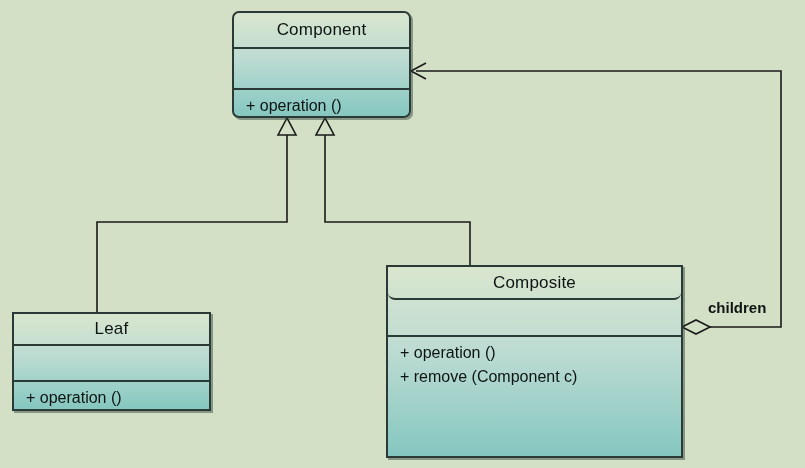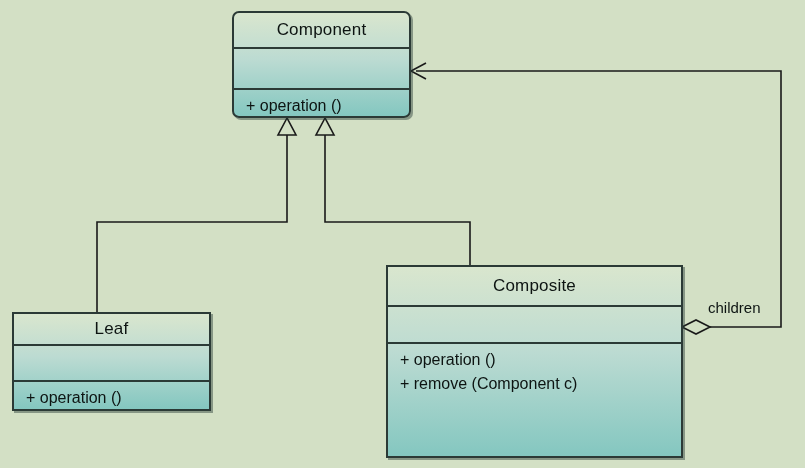--- a/index.html
+++ b/index.html
@@ -67,32 +67,32 @@
   #class-component .uml-title { height: 36px; }
   #class-component .uml-attrs { height: 41px; }
   #class-component .uml-ops   { height: 26px; }
 
   #class-leaf { left: 12px; top: 312px; width: 199px; height: 99px; }
   #class-leaf .uml-title { height: 32px; }
   #class-leaf .uml-attrs { height: 36px; }
   #class-leaf .uml-ops   { height: 27px; }
 
   #class-composite { left: 386px; top: 265px; width: 297px; height: 193px; }
-  #class-composite .uml-title { height: 40px; }
+  #class-composite .uml-title { height: 33px; border-radius: 7px; }
   #class-composite .uml-attrs { height: 37px; }
   #class-composite .uml-ops   { height: 119px; }
 
   
   .edge-label {
     position: absolute;
     font-size: 15px;
     color: #0d1412;
     white-space: nowrap;
   }
-  #label-children { left: 708px; top: 299px; }
+  #label-children { left: 708px; top: 299px; font-weight: bold; }
 </style>
 </head>
 <body>
 
 <div id="canvas">
 
   <svg id="edges" viewBox="0 0 805 468" width="805" height="468">
 
     
     <g>

